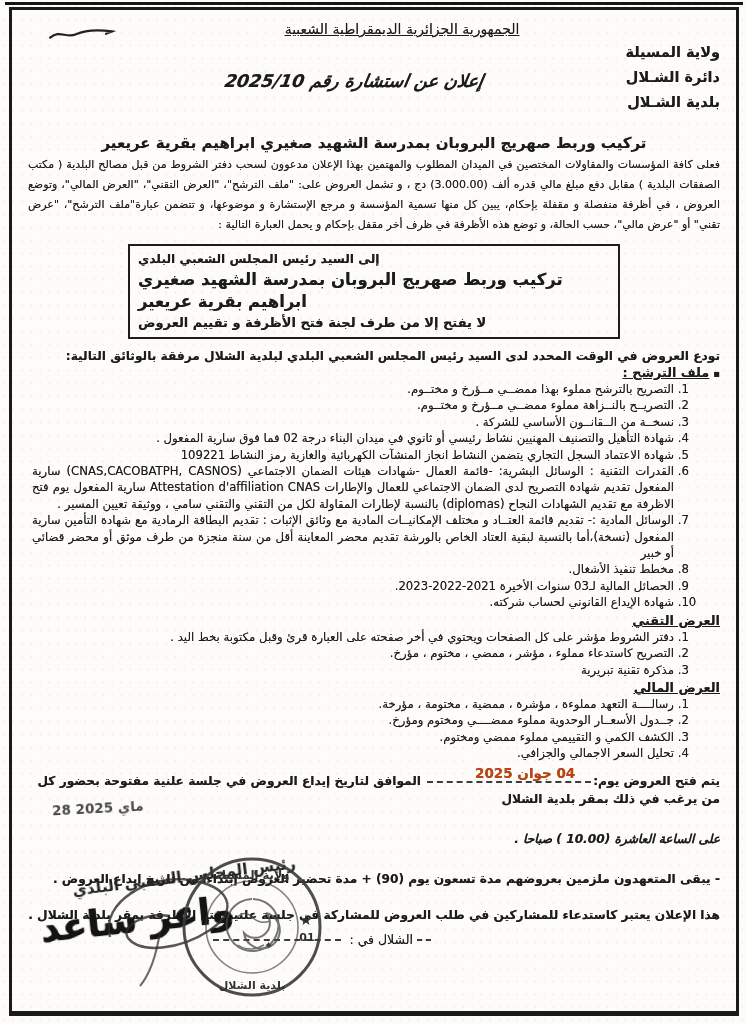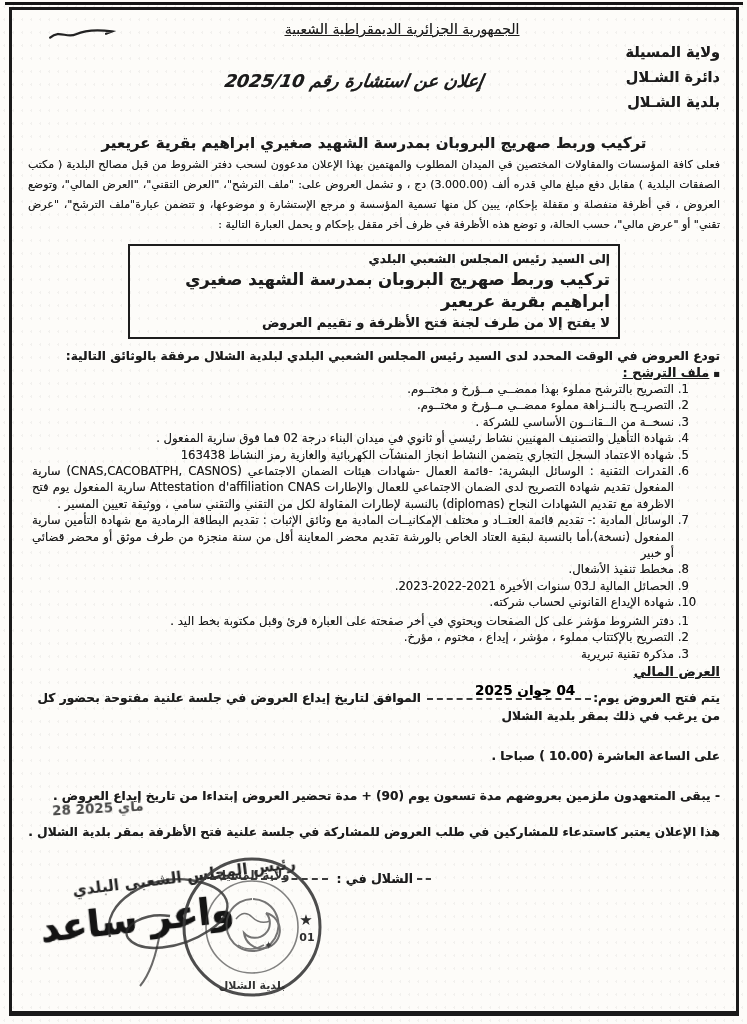--- a/index.html
+++ b/index.html
@@ -33,45 +33,45 @@
     position:absolute; top:55px; left:50%; transform:translateX(calc(-50% - 20px)) skewX(-10deg);
     font-size:17.5px; font-weight:bold; font-style:italic;
   }
   .nif{ position:absolute; top:93px; right:0; font-size:14.5px; font-weight:bold; text-decoration:underline; }
   
   .announce{ font-size:12.3px; font-weight:bold; line-height:17px; }
   .proj-title{ text-align:center; font-weight:bold; font-size:15px; margin:2px 0 3px; }
   .para{ font-size:11px; font-weight:normal; line-height:20px; text-align:justify; }
   .env-box{
     width:492px; margin:9px auto 10px; border:2.5px solid #1d1d1d;
-    text-align:right; padding:5px 8px 6px;
+    text-align:left; padding:5px 8px 6px;
   }
   .env-box .l1{ font-size:12.3px; font-weight:bold; line-height:17px; }
   .env-box .l2{ font-size:12px; line-height:17px; }
   .env-box .l3{ font-size:16.5px; font-weight:bold; line-height:22px; margin:1px 0; }
   .env-box .l4{ font-size:13px; font-weight:bold; line-height:17px; }
   .submit-line{ font-size:12.2px; font-weight:bold; margin-bottom:2px;text-align:right; }
   .sec-title{ font-size:12.8px; font-weight:bold; margin-top:2px; }
   .sec-title .u{ text-decoration:underline; }
   .bullet{ display:inline-block; margin-left:4px; font-size:10px; }
   ol{ direction:rtl; margin:1px 30px 2px 0; padding-right:16px; }
   ol li{ font-size:11.7px; line-height:16.4px; text-align:justify; padding-left:4px; }
   
   .open-line{ margin-top:10px; font-size:12.2px; font-weight:bold; line-height:18px; }
   .date-slot{ position:relative; display:inline-block; width:168px; height:14px; vertical-align:-2px; }
   .date-slot::after{ content:""; position:absolute; left:2px; right:2px; top:8px; border-top:2.2px dashed #3c3c3c; }
   .date-stamp{
     position:absolute; top:-9px; right:18px; white-space:nowrap;
-    font-size:13.5px; font-weight:bold; letter-spacing:1.5px; color:#000000;
+    font-size:13.5px; font-weight:bold; letter-spacing:1.5px; color:#c2410c;
     filter:blur(0.3px);
   }
-  .time-line{ margin-top:24px; font-size:12.2px; font-weight:bold; }
+  .time-line{ margin-top:24px; font-size:12.2px; font-weight:bold;font-style:italic; }
   .validity-line{ margin-top:26px; font-size:12.2px; font-weight:bold; }
   .final-line{ margin-top:22px; font-size:12.2px; font-weight:bold; }
-  .place-line{ margin-top:32px; margin-right:285px; font-size:12.5px; font-weight:bold; white-space:nowrap; }
+  .place-line{ margin-top:10px; margin-right:285px; font-size:12.5px; font-weight:normal; white-space:nowrap; }
   .dash-rule{ display:inline-block; width:128px; border-top:2px dashed #3c3c3c; vertical-align:3px; margin-right:4px; }
   .dash-rule.short{ width:14px; margin-left:4px; }
   
   .stamps{ position:absolute; inset:0; pointer-events:none; }
   .left-date{
     position:absolute; left:52px; top:800px; transform:rotate(-3deg);
     font-size:13.5px; font-weight:bold; letter-spacing:2px; color:#2a2a2a;
     opacity:.85; filter:blur(0.35px); white-space:nowrap;
   }
   .stamp-title{
@@ -122,35 +122,42 @@
   </div>
 
   <div class="submit-line">تودع العروض في الوقت المحدد لدى السيد رئيس المجلس الشعبي البلدي لبلدية الشلال مرفقة بالوثائق التالية:</div>
 
   <div class="sec-title"><span class="bullet">▪</span><span class="u">ملف الترشح :</span></div>
   <ol>
     <li>التصريح بالترشح مملوء بهذا ممضــي مــؤرخ و مختــوم.</li>
     <li>التصريــح بالنــزاهة مملوء ممضــي مــؤرخ و مختــوم.</li>
     <li>نسخــة من الــقانــون الأساسي للشركة .</li>
     <li>شهادة التأهيل والتصنيف المهنيين نشاط رئيسي أو ثانوي في ميدان البناء درجة 02 فما فوق سارية المفعول .</li>
-    <li>شهادة الاعتماد السجل التجاري يتضمن النشاط انجاز المنشآت الكهربائية والغازية رمز النشاط 163438</li>
+    <li>شهادة الاعتماد السجل التجاري يتضمن النشاط انجاز المنشآت الكهربائية والغازية رمز النشاط 109221</li>
     <li>القدرات التقنية : الوسائل البشرية: -قائمة العمال -شهادات هيئات الضمان الاجتماعي (CNAS,CACOBATPH, CASNOS) سارية المفعول تقديم شهادة التصريح لدى الضمان الاجتماعي للعمال والإطارات Attestation d'affiliation CNAS سارية المفعول يوم فتح الاظرفة مع تقديم الشهادات النجاح (diplomas)  بالنسبة لإطارات المقاولة لكل من التقني والتقني سامي ، ووثيقة تعيين المسير .</li>
     <li>الوسائل المادية :- تقديم قائمة العتــاد و مختلف الإمكانيــات المادية مع وثائق الإثبات : تقديم البطاقة الرمادية مع شهادة التأمين سارية المفعول (نسخة)،أما بالنسبة لبقية العتاد الخاص بالورشة تقديم محضر المعاينة  أقل من سنة  منجزة من طرف موثق أو محضر قضائي أو خبير</li>
     <li>مخطط تنفيذ الأشغال.</li>
     <li>الحصائل المالية لـ03 سنوات الأخيرة  2021-2022-2023.</li>
     <li>شهادة الإيداع القانوني لحساب شركته.</li>
   </ol>
 
+  <div class="sec-title"><span class="u">العرض التقني</span></div>
   <ol>
     <li>دفتر الشروط مؤشر على كل الصفحات  ويحتوي في أخر صفحته على العبارة قرئ وقبل مكتوبة بخط اليد .</li>
-    <li>التصريح بالإكتتاب  مملوء ، مؤشر ، إيداع ، مختوم ، مؤرخ.</li>
+    <li>التصريح كاستدعاء  مملوء ، مؤشر ، ممضي ، مختوم ، مؤرخ.</li>
     <li>مذكرة تقنية تبريرية</li>
   </ol>
 
   <div class="sec-title"><span class="u">العرض المالي</span></div>
+  <ol>
+    <li>رسالــــة التعهد مملوءة ، مؤشرة ، ممضية ، مختومة ، مؤرخة.</li>
+    <li>جــدول الأسعــار  الوحدوية مملوء ممضــــي ومختوم ومؤرخ.</li>
+    <li>الكشف الكمي و التقييمي مملوء ممضي ومختوم.</li>
+    <li>تحليل السعر الاجمالي والجزافي.</li>
+  </ol>
 
   <div class="open-line">
     <span>يتم فتح العروض يوم:</span><span class="date-slot"><span class="date-stamp">04 جوان 2025</span></span> <span>الموافق لتاريخ إيداع العروض  في جلسة علنية مفتوحة بحضور كل من يرغب في ذلك بمقر بلدية الشلال</span>
   </div>
   <div class="time-line">على الساعة العاشرة (10.00 ) صباحا .</div>
   <div class="validity-line">- يبقى المتعهدون ملزمين بعروضهم مدة تسعون يوم (90) + مدة تحضير العروض  إبتداءا من تاريخ إيداع العروض .</div>
   <div class="final-line">هذا الإعلان يعتبر كاستدعاء للمشاركين في  طلب العروض للمشاركة في جلسة علنية فتح الأظرفة بمقر بلدية الشلال .</div>
 
   <div class="place-line">
     <span class="dash-rule short"></span><span>الشلال في :</span> <span class="dash-rule"></span>

